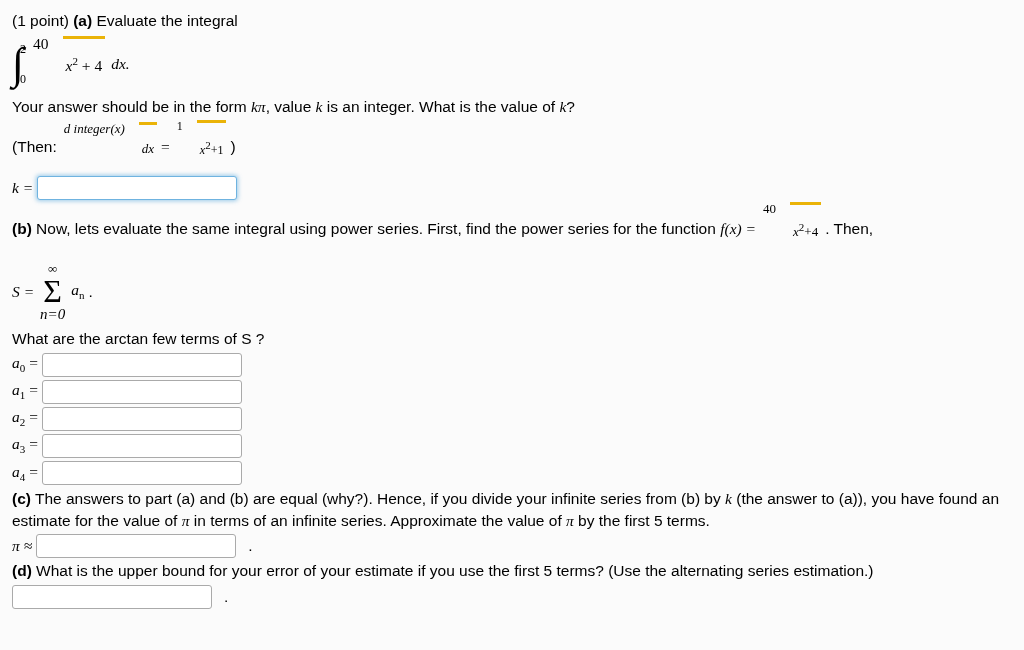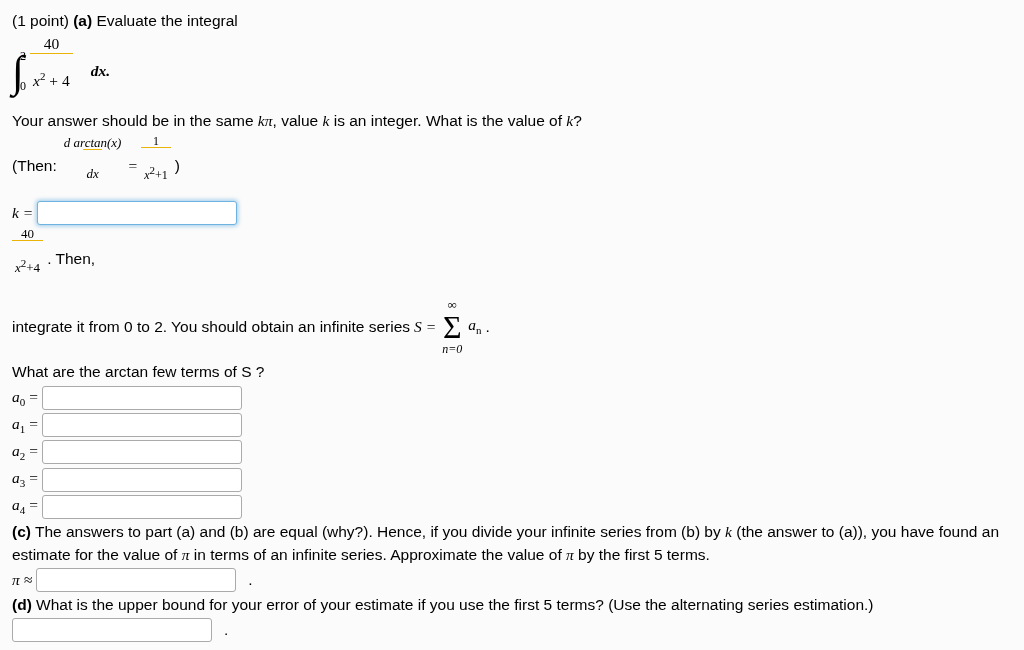--- a/index.html
+++ b/index.html
@@ -12,28 +12,27 @@
     line-height: 1.45;
     width: 1024px;
     box-sizing: border-box;
   }
   .row { display: flex; align-items: center; flex-wrap: wrap; gap: 4px; }
   .block { margin: 2px 0; }
   .math { font-family: "Times New Roman", serif; font-style: italic; }
   .mathup { font-family: "Times New Roman", serif; font-style: normal; }
   .frac {
     display: inline-flex;
-    flex-direction: column;
-    align-items: center;
+    flex-direction: row;
     vertical-align: middle;
     font-family: "Times New Roman", serif;
     line-height: 1.05;
   }
   .frac .num { padding: 0 3px; }
-  .frac .den { border-top: 1px solid #eab308; padding: 17px 3px; }
+  .frac .den { border-top: 3px solid #eab308; padding: 17px 3px; margin-left: 11px; }
   .int-row {
     display: inline-flex;
     align-items: center;
     gap: 2px;
     vertical-align: middle;
   }
   .bigint {
     font-family: "Times New Roman", serif;
     font-size: 44px;
     line-height: 0.9;
@@ -53,21 +52,21 @@
     display: inline-flex;
     flex-direction: column;
     align-items: center;
     vertical-align: middle;
     font-family: "Times New Roman", serif;
     line-height: 1;
     margin: 0 2px;
   }
   .sigma-wrap .top { font-size: 13px; }
   .sigma-wrap .sig { font-size: 32px; }
-  .sigma-wrap .bot { font-size: 12px; font-style: italic;}
+  .sigma-wrap .bot { font-size: 15px; font-style: italic;}
   input.ans {
     border: 1px solid #aaa;
     border-radius: 3px;
     height: 20px;
     padding: 1px 4px;
     font-size: 14px;
     background: #fff;
     box-sizing: content-box;
   }
   input.ans.focus {
@@ -99,61 +98,65 @@
 <div class="block int-row">
   <span class="bigint">∫</span>
   <span class="limits">
     <span class="up">2</span>
     <span>0</span>
   </span>
   <span class="frac">
     <span class="num mathup">40</span>
     <span class="den"><span class="math">x</span><span class="mathup sup">2</span><span class="mathup"> + 4</span></span>
   </span>
-  <span class="math" style="margin-left:16px;font-weight:bold;"> dx.</span>
-</div>
-
-
-<div class="block">
-  <span>Your answer should be in the same </span><span class="math">kπ</span><span>, value </span><span class="math">k</span><span> is an integer. What is the value of </span><span class="math">k</span><span>?</span>
+  <span class="math" style="margin-left:4px;"> dx.</span>
+</div>
+
+
+<div class="block">
+  <span>Your answer should be in the form </span><span class="math">kπ</span><span>, value </span><span class="math">k</span><span> is an integer. What is the value of </span><span class="math">k</span><span>?</span>
 </div>
 
 
 <div class="block row">
   <span>(Then: </span>
   <span class="frac fs13">
-    <span class="num math">d arctan(x)</span>
+    <span class="num math">d integer(x)</span>
     <span class="den math">dx</span>
   </span>
   <span class="mathup"> = </span>
   <span class="frac fs12">
     <span class="num mathup">1</span>
     <span class="den"><span class="math">x</span><span class="mathup sup">2</span><span class="mathup">+1</span></span>
   </span>
   <span> )</span>
 </div>
 
 
 <div class="block row">
   <span class="math">k =</span>
   <input class="ans w-med focus" style="">
 </div>
 
 
 <div class="block row" style="align-items:center;">
+  <span>
+    <b>(b)</b>
+    <span>Now, lets evaluate the same integral using power series. First, find the power series for the function </span>
+    <span class="math">f(x) = </span>
+  </span>
   <span class="frac fs13">
     <span class="num mathup">40</span>
     <span class="den"><span class="math">x</span><span class="mathup sup">2</span><span class="mathup">+4</span></span>
   </span>
   <span>. Then,</span>
 </div>
 
 
 <div class="block row" style="margin-top:6px;margin-bottom:6px;">
-  <span>integrate it from 0 to 2. You should obtain an infinite series </span>
   <span class="math">S = </span>
   <span class="sigma-wrap">
     <span class="top mathup">∞</span>
     <span class="sig mathup">Σ</span>
     <span class="bot">n=0</span>
   </span>
   <span class="math"><span>a</span><span class="sub">n</span></span>
     <span>.</span>
 </div>
 

